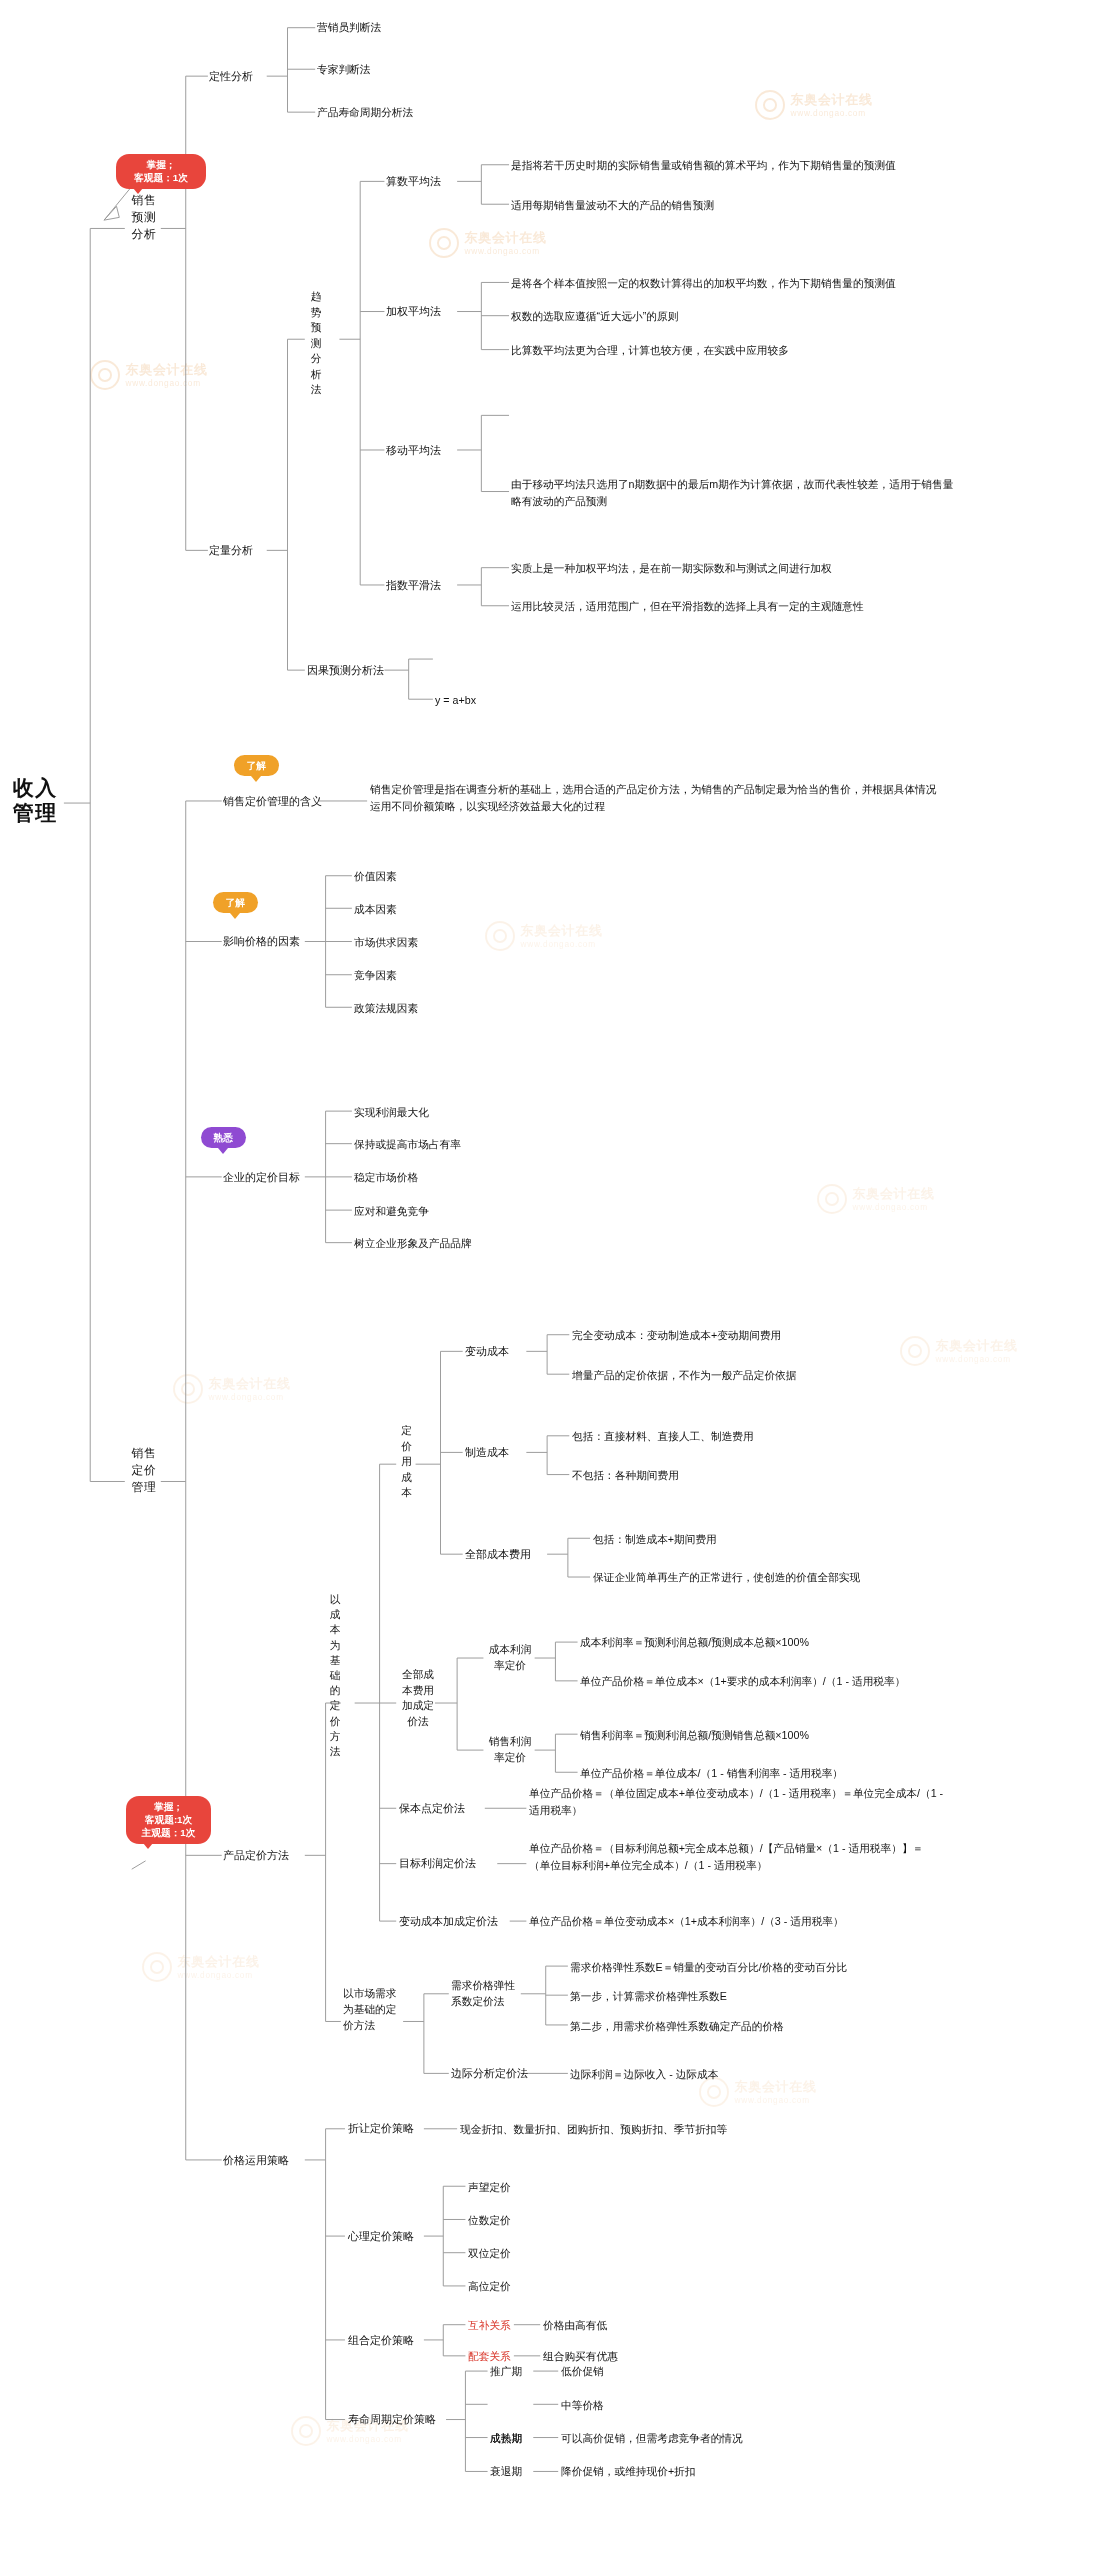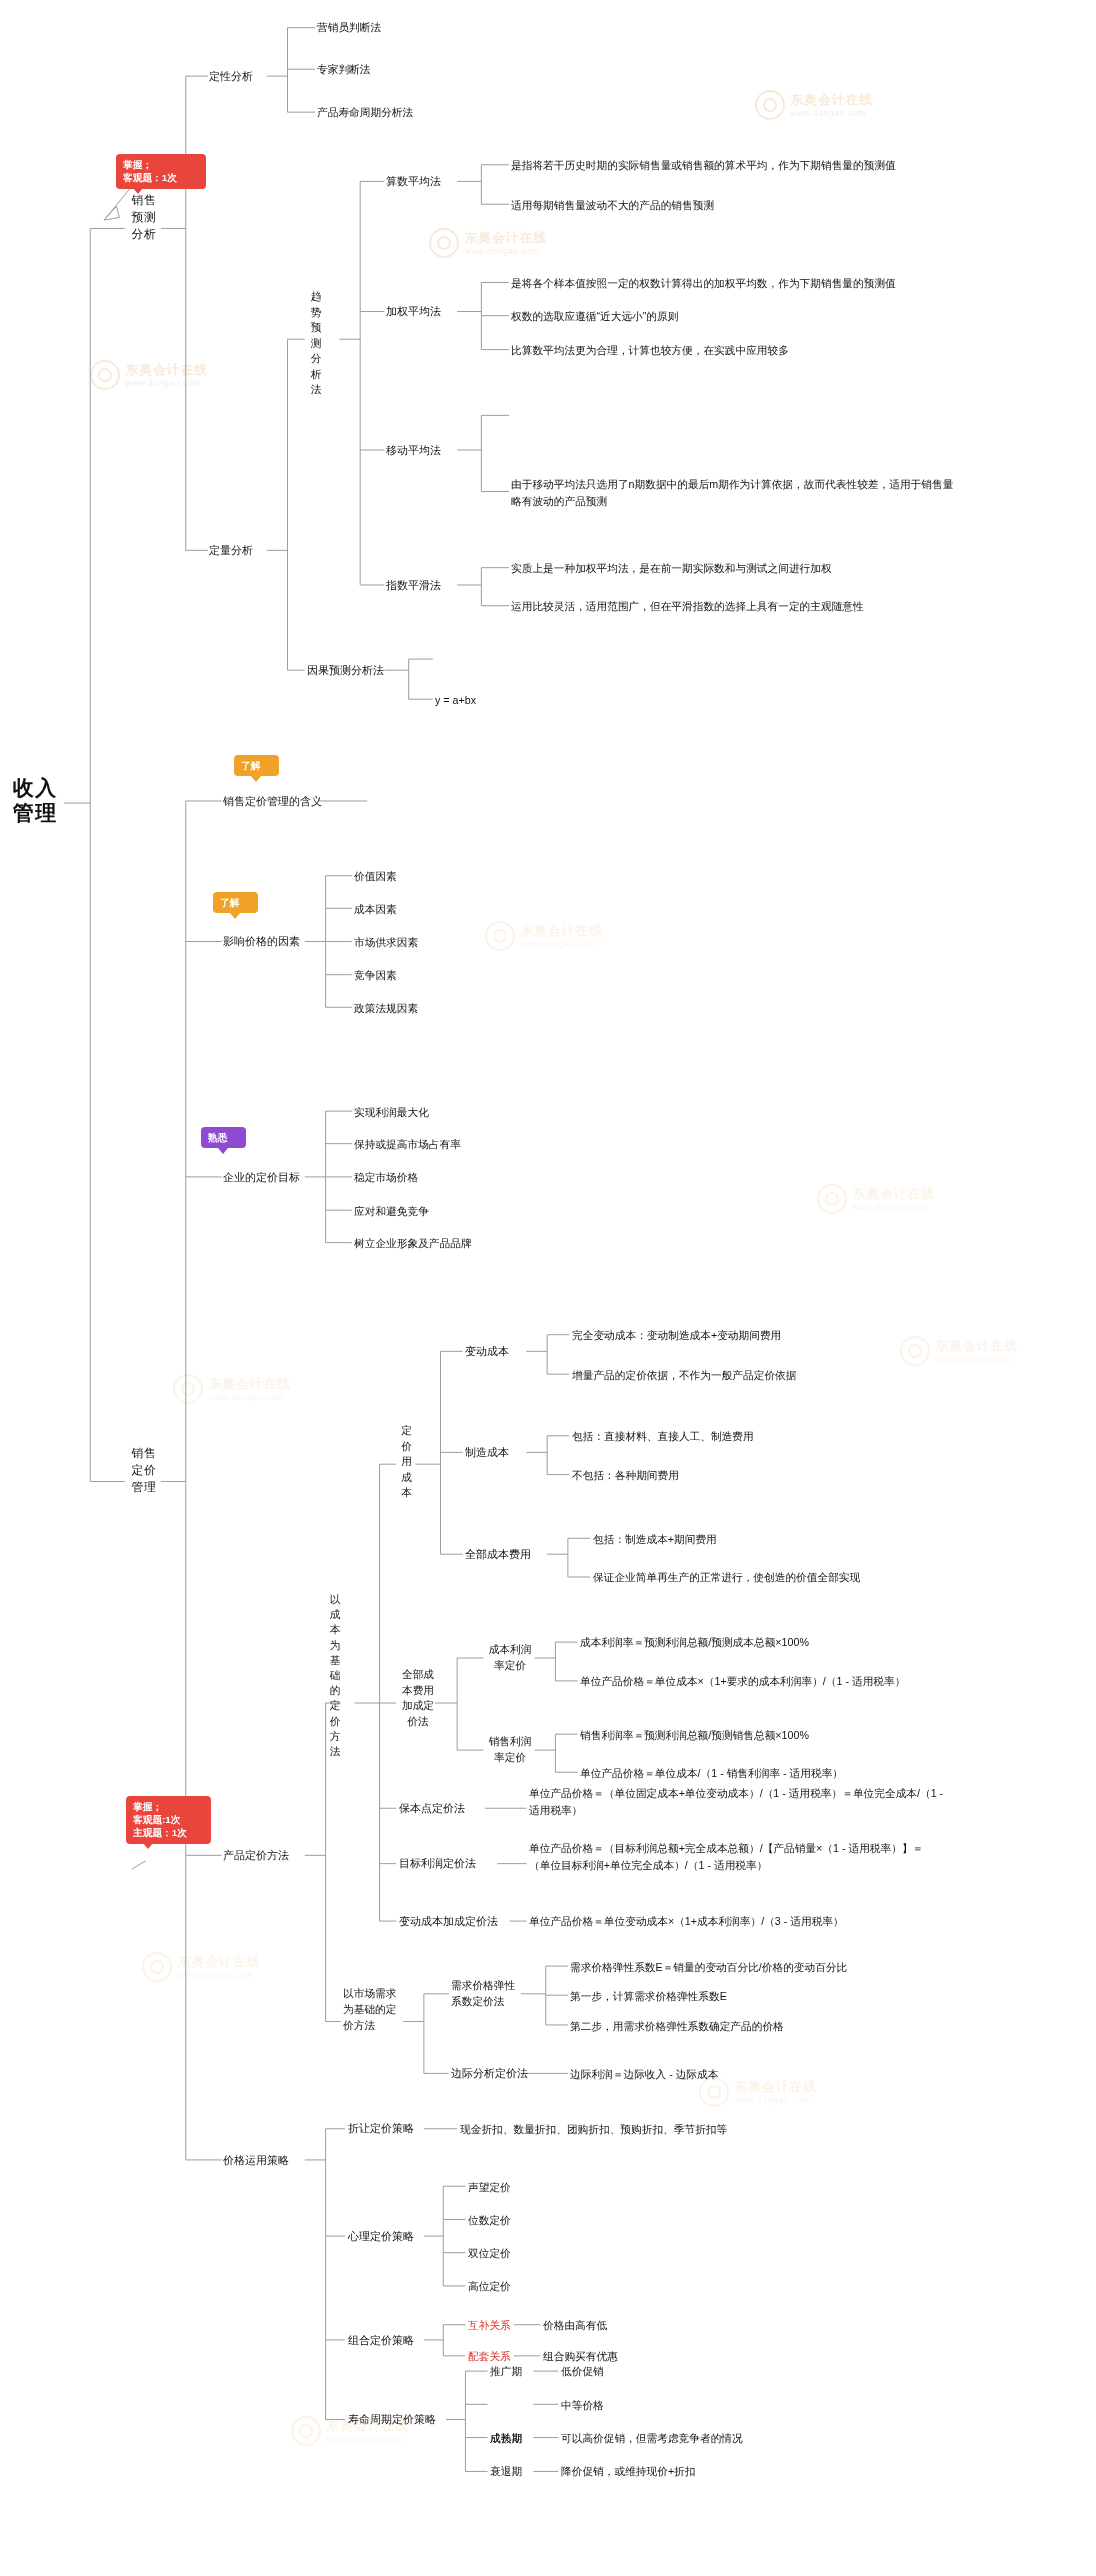--- a/index.html
+++ b/index.html
@@ -77,26 +77,27 @@
     font-size:10.7px;
     line-height:1.5;
     color:#111;
     white-space:pre-wrap;
   }
   .node.l2{font-size:11.8px;letter-spacing:0.7px;}
   .node.l3{font-size:11px;}
   
   .badge{
     position:absolute;
-    border-radius:4px;
+    border-radius:13px;
     color:#fff;
     font-size:9.7px;
     font-weight:bold;
     line-height:1.35;
     padding:4.2px 7px;
+    text-align:center;
     white-space:pre-line;
   }
   .badge:after{
     content:"";
     position:absolute;
     left:16.6px;bottom:-5.5px;
     border-left:5.5px solid transparent;
     border-right:5.5px solid transparent;
     border-top:6.2px solid currentColor;
   }
@@ -355,20 +356,21 @@
   <div class="node" style="left:511px;top:476px;width:443px;line-height:1.55;">由于移动平均法只选用了n期数据中的最后m期作为计算依据，故而代表性较差，适用于销售量略有波动的产品预测</div>
 
   <div class="node l3" style="left:386px;top:577px;">指数平滑法</div>
   <div class="node" style="left:511px;top:560px;width:443px;">实质上是一种加权平均法，是在前一期实际数和与测试之间进行加权</div>
   <div class="node" style="left:511px;top:598px;width:443px;">运用比较灵活，适用范围广，但在平滑指数的选择上具有一定的主观随意性</div>
 
   <div class="node l3" style="left:307px;top:662px;">因果预测分析法</div>
   <div class="node" style="left:435px;top:692px;">y = a+bx</div>
 
   <div class="node l3" style="left:223px;top:793px;">销售定价管理的含义</div>
+  <div class="node" style="left:370px;top:781px;width:575px;line-height:1.6;">销售定价管理是指在调查分析的基础上，选用合适的产品定价方法，为销售的产品制定最为恰当的售价，并根据具体情况运用不同价额策略，以实现经济效益最大化的过程</div>
 
   <div class="node l3" style="left:223px;top:933px;">影响价格的因素</div>
   <div class="node" style="left:354px;top:868px;">价值因素</div>
   <div class="node" style="left:354px;top:901px;">成本因素</div>
   <div class="node" style="left:354px;top:934px;">市场供求因素</div>
   <div class="node" style="left:354px;top:967px;">竞争因素</div>
   <div class="node" style="left:354px;top:1000px;">政策法规因素</div>
 
   <div class="node l3" style="left:223px;top:1169px;">企业的定价目标</div>
   <div class="node" style="left:354px;top:1104px;">实现利润最大化</div>

